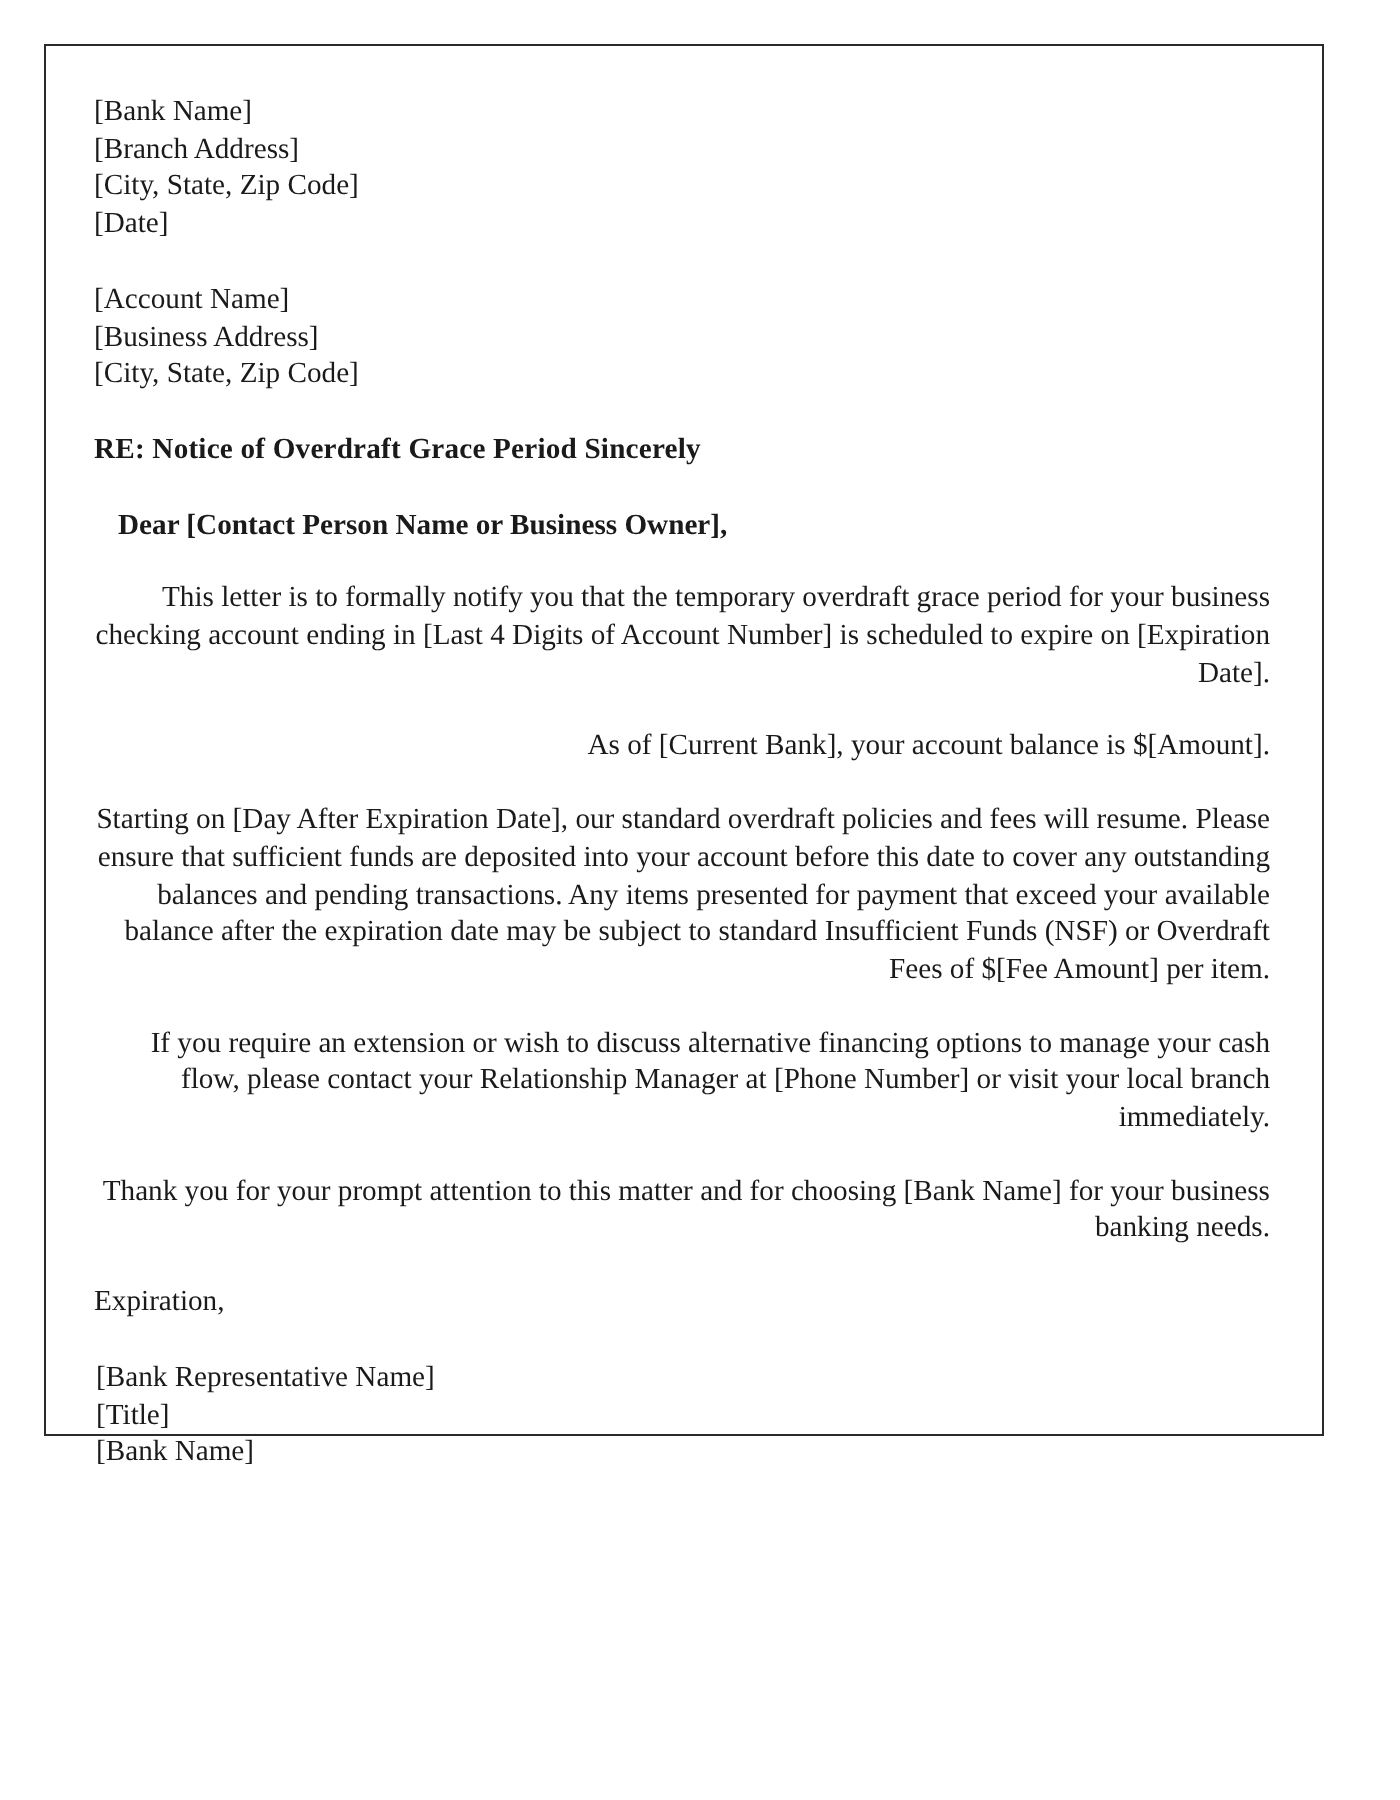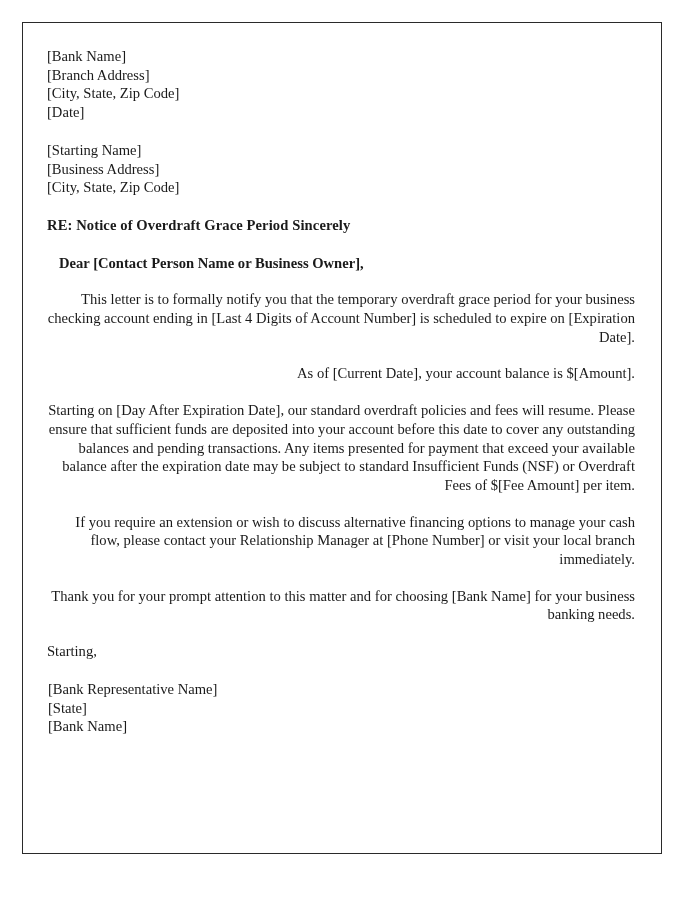--- a/index.html
+++ b/index.html
@@ -14,21 +14,21 @@
     color: #1a1a1a;
     position: relative;
     overflow: hidden;
   }
 
   .page-frame {
     position: absolute;
     left: 22px;
     top: 22px;
     width: 640px;
-    height: 832px;
+    height: 696px;
     border: 1.4px solid #2a2a2a;
     background: #ffffff;
     box-sizing: border-box;
   }
 
   .letter-body {
     position: absolute;
     left: 24px;
     top: 24px;
     right: 26px;
@@ -80,37 +80,37 @@
   <div class="letter-body">
 
     <div class="addr-block">
       <span class="addr-line">[Bank Name]</span>
       <span class="addr-line">[Branch Address]</span>
       <span class="addr-line">[City, State, Zip Code]</span>
       <span class="addr-line">[Date]</span>
     </div>
 
     <div class="addr-block">
-      <span class="addr-line">[Starting Name]</span>
+      <span class="addr-line">[Account Name]</span>
       <span class="addr-line">[Business Address]</span>
       <span class="addr-line">[City, State, Zip Code]</span>
     </div>
 
     <div class="subject-line">RE: Notice of Overdraft Grace Period Sincerely</div>
 
     <div class="salutation">Dear [Contact Person Name or Business Owner],</div>
 
     <p class="para">This letter is to formally notify you that the temporary overdraft grace period for your business checking account ending in [Last 4 Digits of Account Number] is scheduled to expire on [Expiration Date].</p>
-    <p class="para">As of [Current Date], your account balance is $[Amount].</p>
+    <p class="para">As of [Current Bank], your account balance is $[Amount].</p>
     <p class="para">Starting on [Day After Expiration Date], our standard overdraft policies and fees will resume. Please ensure that sufficient funds are deposited into your account before this date to cover any outstanding balances and pending transactions. Any items presented for payment that exceed your available balance after the expiration date may be subject to standard Insufficient Funds (NSF) or Overdraft Fees of $[Fee Amount] per item.</p>
     <p class="para">If you require an extension or wish to discuss alternative financing options to manage your cash flow, please contact your Relationship Manager at [Phone Number] or visit your local branch immediately.</p>
     <p class="para">Thank you for your prompt attention to this matter and for choosing [Bank Name] for your business banking needs.</p>
 
-    <div class="closing">Starting,</div>
+    <div class="closing">Expiration,</div>
 
     <div class="signature-block">
       <span class="sig-line">[Bank Representative Name]</span>
-      <span class="sig-line">[State]</span>
+      <span class="sig-line">[Title]</span>
       <span class="sig-line">[Bank Name]</span>
     </div>
 
   </div>
 </div>
 
 </body></html>

